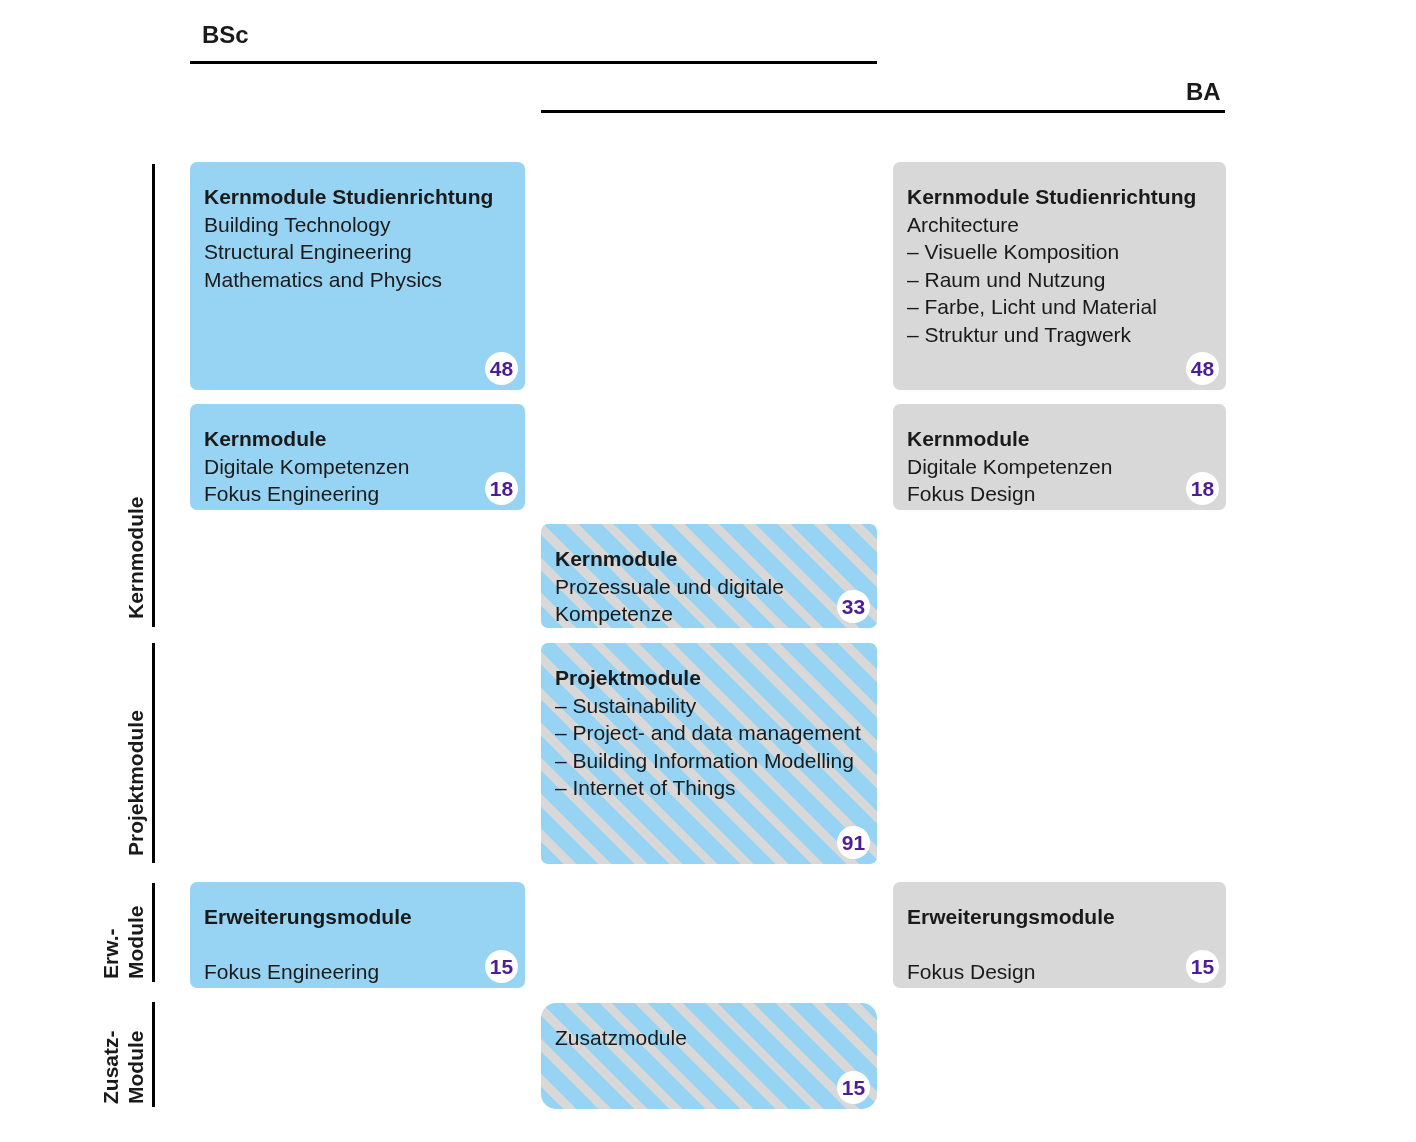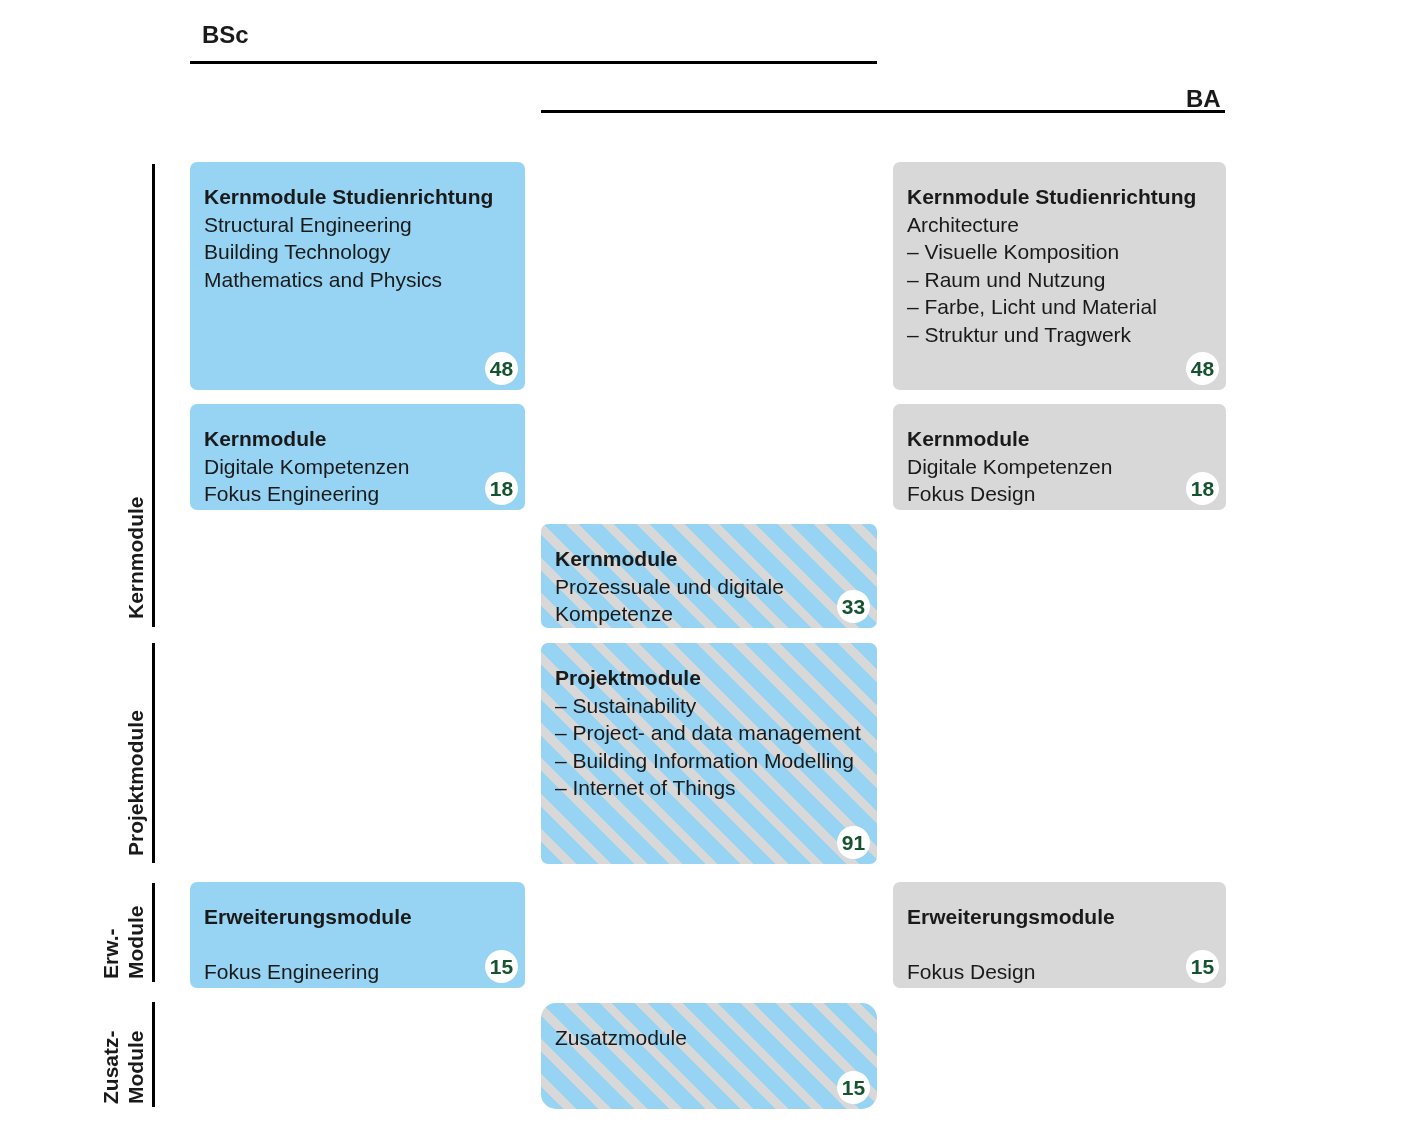--- a/index.html
+++ b/index.html
@@ -8,21 +8,21 @@
     width:1416px;height:1142px;
     background:#ffffff;
     font-family:"Liberation Sans", sans-serif;
     color:#1a1a1a;
     overflow:hidden;
   }
 
   
   .degree-label{position:absolute;font-size:24px;font-weight:bold;line-height:26px;}
   #bsc-label{left:202px;top:22px;}
-  #ba-label{left:1186px;top:86px;}
+  #ba-label{left:1186px;top:79px;}
   .degree-line{position:absolute;height:3px;background:#000;}
   #bsc-line{left:190px;top:61px;width:687px;}
   #ba-line{left:541px;top:110px;width:684px;}
 
   
   .axis-line{position:absolute;left:152px;width:3px;background:#000;}
   #seg-kernmodule{top:164px;height:463px;}
   #seg-projektmodule{top:643px;height:220px;}
   #seg-erw{top:883px;height:99px;}
   #seg-zusatz{top:1002px;height:105px;}
@@ -66,21 +66,21 @@
   #box-shared-zusatz {left:541px;top:1003px;width:336px;height:106px;border-radius:15px;}
   #box-ba-kern-stud  {left:893px;top:162px;width:333px;height:228px;}
   #box-ba-kern       {left:893px;top:404px;width:333px;height:106px;}
   #box-ba-erw        {left:893px;top:882px;width:333px;height:106px;}
 
   .badge{
     position:absolute;right:7px;bottom:5px;
     width:33px;height:33px;border-radius:50%;
     background:#fff;
     display:flex;align-items:center;justify-content:center;
-    font-size:21px;font-weight:bold;color:#14532d;
+    font-size:21px;font-weight:bold;color:#4c1d95;
   }
 </style>
 </head>
 <body>
 
 <div id="stage">
 
   <div class="degree-label" id="bsc-label">BSc</div>
   <div class="degree-line" id="bsc-line"></div>
   <div class="degree-label" id="ba-label">BA</div>
@@ -101,22 +101,22 @@
     <div>Erw.-</div>
     <div>Module</div>
   </div>
   <div class="axis-label" id="label-zusatz">
     <div>Zusatz-</div>
     <div>Module</div>
   </div>
 
   <div class="box blue" id="box-bsc-kern-stud">
     <div class="box-title">Kernmodule Studienrichtung</div>
+    <div class="box-line">Building Technology</div>
     <div class="box-line">Structural Engineering</div>
-    <div class="box-line">Building Technology</div>
     <div class="box-line">Mathematics and Physics</div>
     <div class="badge">48</div>
   </div>
 
   <div class="box blue" id="box-bsc-kern">
     <div class="box-title">Kernmodule</div>
     <div class="box-line">Digitale Kompetenzen</div>
     <div class="box-line">Fokus Engineering</div>
     <div class="badge">18</div>
   </div>

